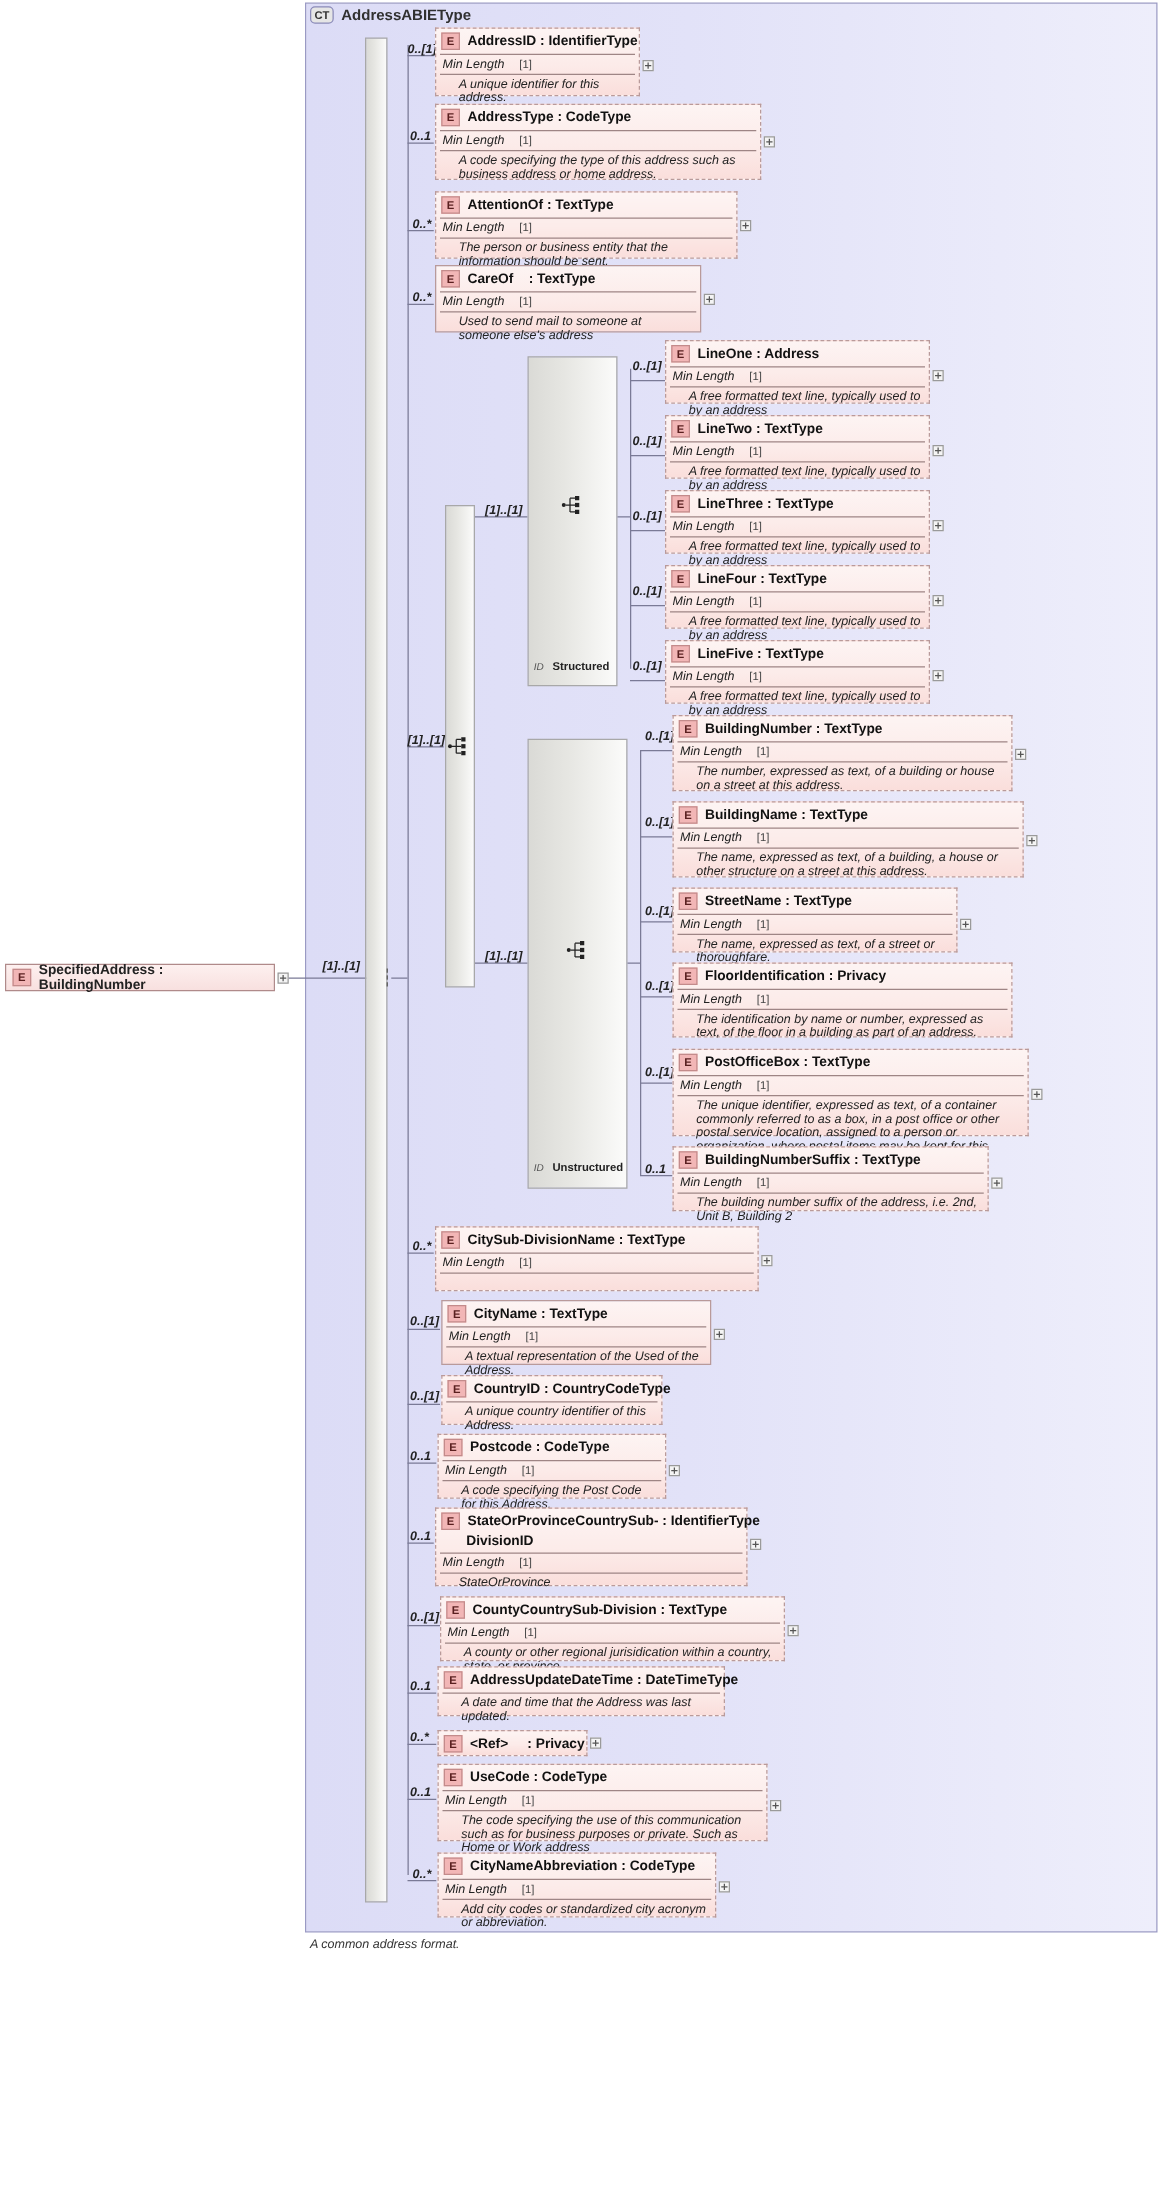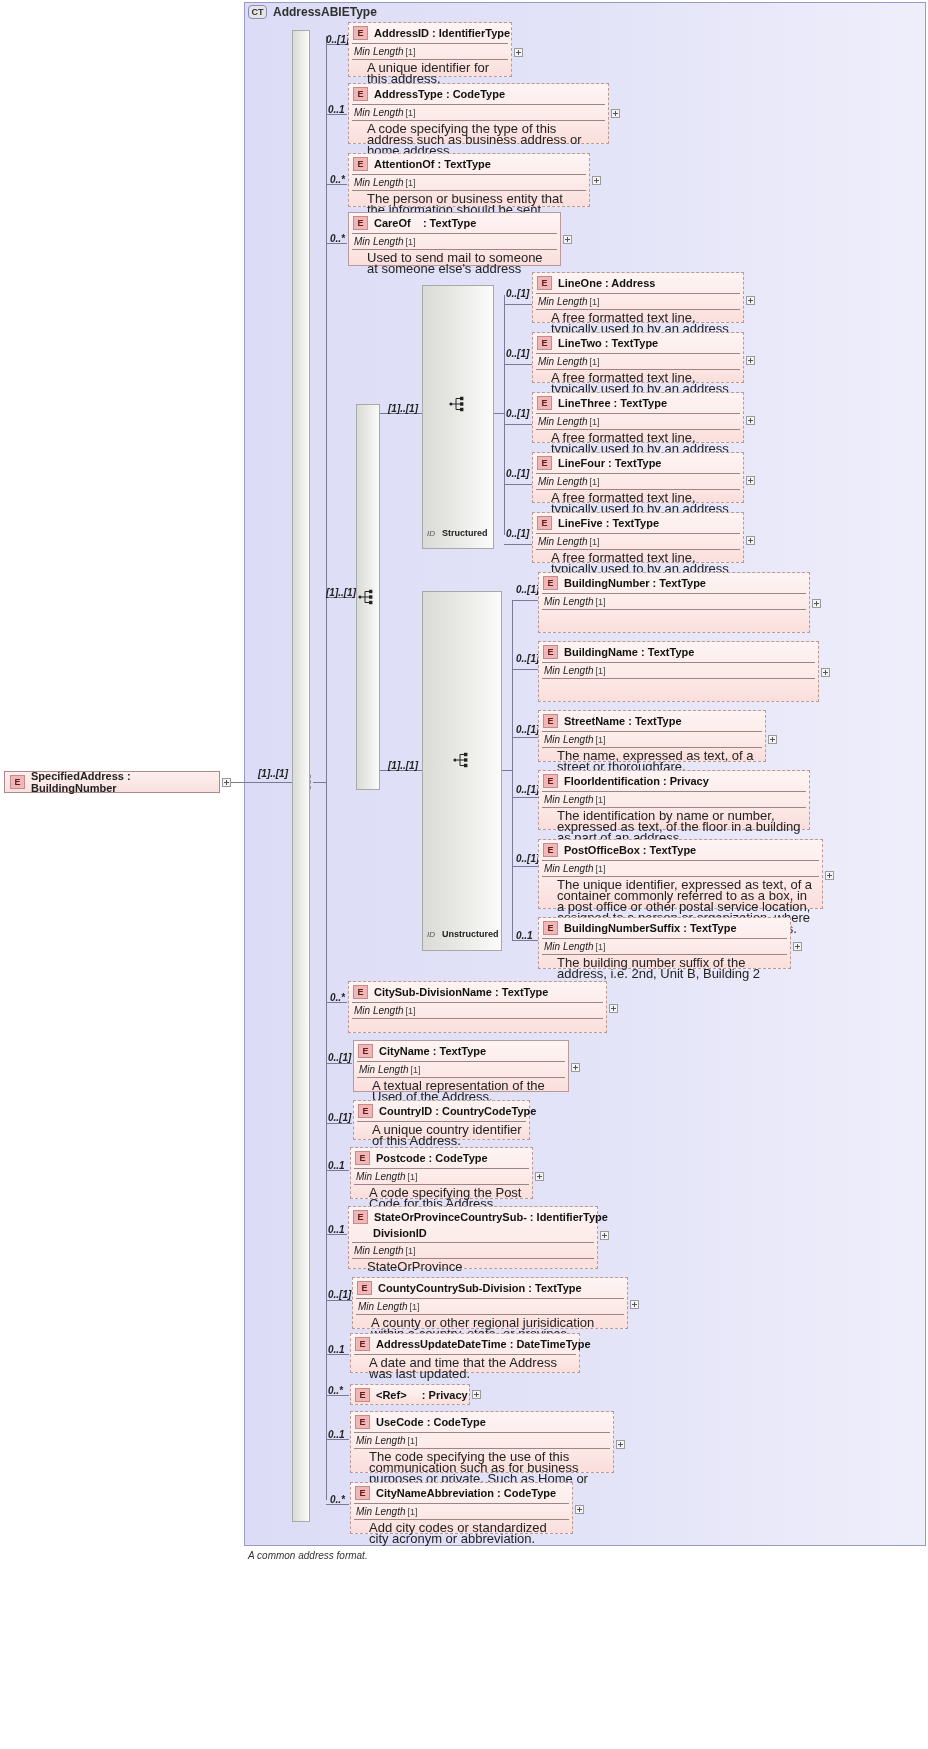--- a/index.html
+++ b/index.html
@@ -66,28 +66,28 @@
   .node.solid { border-style:solid; }
   .node .n-title {
     display:flex; align-items:center; gap:6px;
     padding:3px 4px 3px 4px;
     font-size:11px; font-weight:bold; color:#111;
     line-height:12px;
   }
   .node .n-title .tname { white-space:pre; }
   .node .sep { height:1px; background:#9e8585; margin:0 3px; }
   .node .n-facet {
-    display:flex; align-items:baseline; gap:2px;
+    display:flex; align-items:baseline; gap:12px;
     padding:2px 5px 2px 5px;
     font-size:10px; font-style:italic; color:#222;
   }
   .node .n-facet .fval { font-style:normal; font-size:9px; color:#444; }
   .node .n-doc {
     padding:2px 5px 3px 18px;
-    font-size:13px; color:#222;
+    font-size:10px; font-style:italic; color:#222;
     line-height:11px;
   }
 
   
   .plus {
     position:absolute;
     width:9px; height:9px;
     border:1px solid #9a9a9a;
     background:#f4f4f4;
   }
@@ -379,36 +379,38 @@
     <div class="n-title">
         <span class="e-chip">E</span>
         <span class="tname">BuildingNumber : TextType</span>
       </div>
     <div class="sep"></div>
     <div class="n-facet">
         <span>Min Length</span>
         <span class="fval">[1]</span>
       </div>
     <div class="sep"></div>
+    <div class="n-doc">The number, expressed as text, of a building or house on a street at this address.</div>
   </div>
   <div class="plus" style="left:812px; top:599px;"></div>
 
   <div class="hline" style="left:512px; top:669px; width:26px;"></div>
   <div class="card" style="left:516px;top:653px;">0..[1]</div>
   <div class="node" style="left:538px; top:641px; width:281px; height:61px;">
     <div class="n-title">
         <span class="e-chip">E</span>
         <span class="tname">BuildingName : TextType</span>
       </div>
     <div class="sep"></div>
     <div class="n-facet">
         <span>Min Length</span>
         <span class="fval">[1]</span>
       </div>
     <div class="sep"></div>
+    <div class="n-doc">The name, expressed as text, of a building, a house or other structure on a street at this address.</div>
   </div>
   <div class="plus" style="left:821px; top:668px;"></div>
 
   <div class="hline" style="left:512px; top:737px; width:26px;"></div>
   <div class="card" style="left:516px;top:724px;">0..[1]</div>
   <div class="node" style="left:538px; top:710px; width:228px; height:52px;">
     <div class="n-title">
         <span class="e-chip">E</span>
         <span class="tname">StreetName : TextType</span>
       </div>

